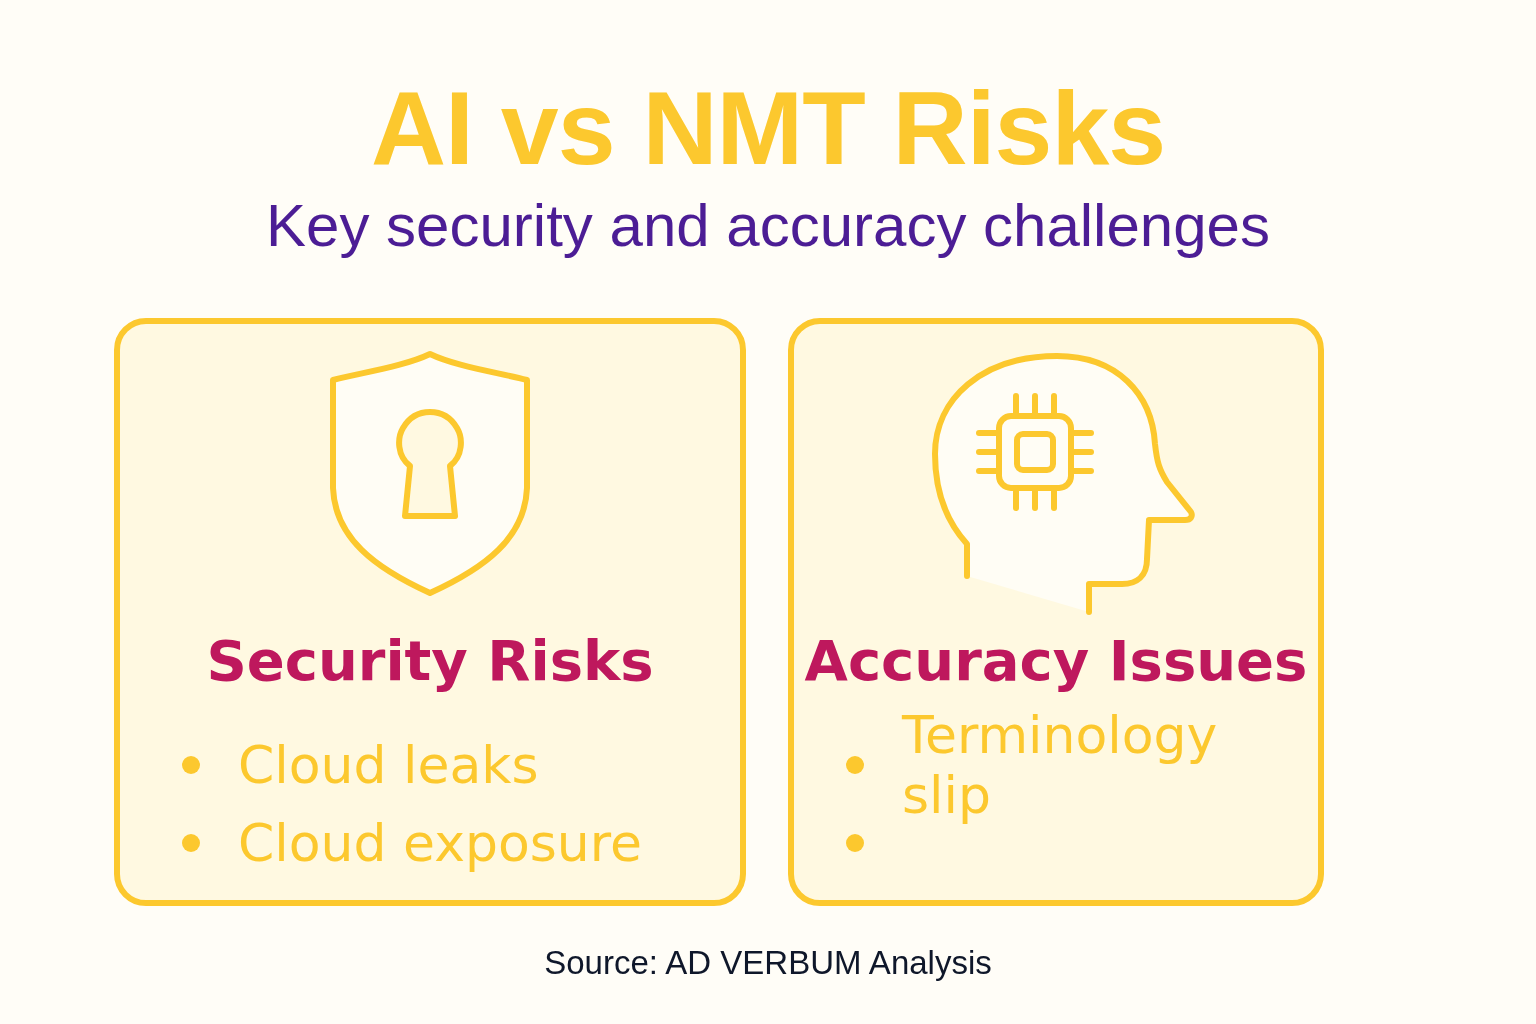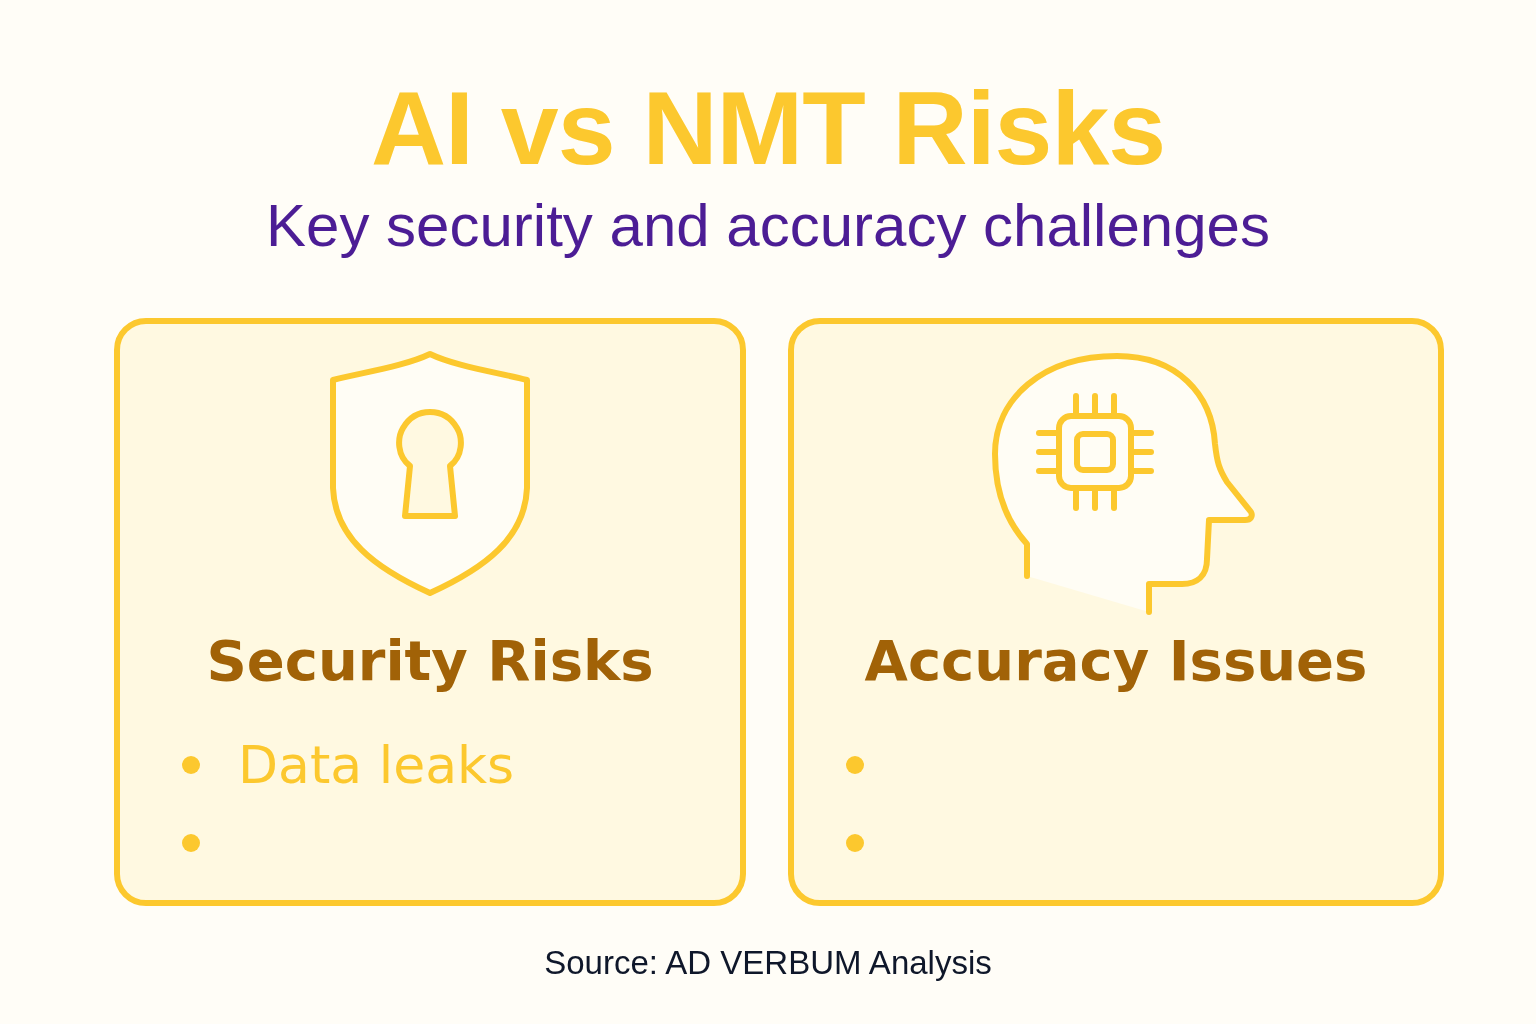--- a/index.html
+++ b/index.html
@@ -41,37 +41,37 @@
       position: absolute;
       top: 318px;
       width: 622px;
       height: 580px;
       border: 6px solid #fcc82e;
       border-radius: 32px;
       background: #fff9e1;
       box-sizing: border-box;
     }
     .card.left { left: 114px; width: 632px; height: 588px; }
-    .card.right { left: 788px; width: 656px; height: 588px; }
+    .card.right { left: 788px; width: 536px; height: 588px; }
     .card .icon {
       position: absolute;
       left: 50%;
       transform: translateX(-50%);
       top: 24px;
     }
     .card .heading {
       position: absolute;
       left: 0; right: 0;
       top: 302px;
       text-align: center;
       font-family: "DejaVu Sans", sans-serif;
       font-weight: bold;
       font-size: 56px;
       line-height: 70px;
-      color: #a16207;
+      color: #be185d;
     }
     .card ul {
       position: absolute;
       list-style: none;
       margin: 0;
       padding: 0;
       top: 402px;
     }
     .card.left ul { left: 62px; }
     .card.right ul { left: 52px; }
@@ -113,24 +113,25 @@
   <div class="icon">
     <svg width="210" height="250" viewBox="0 0 210 250">
       <path d="M105 6 C80 18 40 24 8 32 L8 140 C10 190 50 220 105 245 C160 220 200 190 202 140 L202 32 C170 24 130 18 105 6 Z" fill="#fffdf5" stroke="#fcc82e" stroke-width="6" stroke-linejoin="round"></path>
       <path d="M85 118 C72 108 72 90 78 80 C85 68 95 64 105 64 C115 64 125 68 132 80 C138 90 138 108 125 118 L130 168 L80 168 Z" fill="#fff9e1" stroke="#fcc82e" stroke-width="6" stroke-linejoin="round"></path>
     </svg>
   </div>
   <div class="heading">Security Risks</div>
   <ul>
     <li>
       <span class="dot"></span>
-      <span>Data leaks</span>
+      <span>Cloud leaks</span>
     </li>
     <li>
       <span class="dot"></span>
+      <span>Cloud exposure</span>
     </li>
   </ul>
 </div>
 
 <div class="card right">
   <div class="icon" style="top:20px; margin-left:6px;">
     <svg width="270" height="275" viewBox="0 0 270 275">
       <path d="M40 232 L40 200 C20 178 8 150 8 110 C8 55 55 12 130 12 C190 12 225 50 228 100 C230 118 232 125 240 138 L264 168 C266 172 264 176 258 176 L222 176 L220 215 C220 232 210 240 195 240 L162 240 L162 268" fill="#fffdf5" stroke="#fcc82e" stroke-width="6" stroke-linecap="round" stroke-linejoin="round"></path>
       <rect x="72" y="72" width="72" height="72" rx="12" fill="none" stroke="#fcc82e" stroke-width="6"></rect>
       <rect x="90" y="90" width="36" height="36" rx="6" fill="none" stroke="#fcc82e" stroke-width="6"></rect>
@@ -147,20 +148,21 @@
         <line x1="144" y1="89" x2="164" y2="89"></line>
         <line x1="144" y1="108" x2="164" y2="108"></line>
         <line x1="144" y1="127" x2="164" y2="127"></line>
       </g>
     </svg>
   </div>
   <div class="heading">Accuracy Issues</div>
   <ul>
     <li>
       <span class="dot"></span>
+      <span>Terminology slip</span>
     </li>
     <li>
       <span class="dot"></span>
     </li>
   </ul>
 </div>
 
 <div class="source">Source: AD VERBUM Analysis</div>
 
 </body></html>

